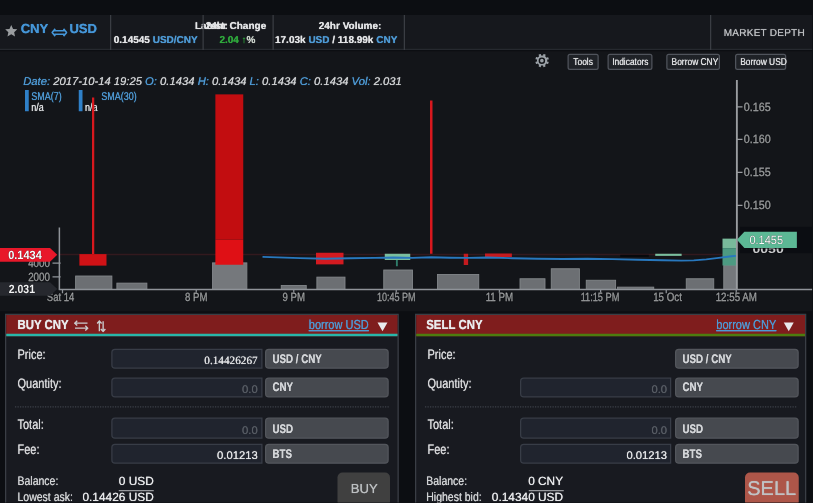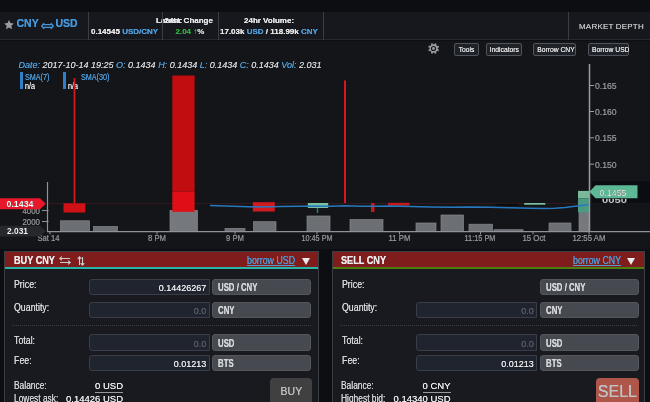--- a/index.html
+++ b/index.html
@@ -59,21 +59,21 @@
       <path fill="none" stroke="#4596d8" stroke-width="1.3" d="M3.2 1.1 L0.7 4 L3.2 6.9 M9.8 1.1 L12.3 4 L9.8 6.9 M2.6 2.6 H10.4 M2.6 5.4 H10.4"></path>
     </svg>
     <div class="abs" style="left:55.5px;top:5px;font-size:10.5px;font-weight:bold;color:#4596d8;white-space:nowrap;">USD</div>
     <div class="tdiv" style="left:88px;"></div>
     <div class="tlab" style="left:110px;padding-left:46px;">Latest:</div>
     <div class="tval" style="left:91px;">0.14545 <span class="blue">USD/CNY</span></div>
     <div class="tdiv" style="left:161.5px;"></div>
     <div class="tlab" style="left:164.5px;">24hr Change</div>
     <div class="tval" style="left:175.5px;"><span class="green">2.04 ↑</span><span style="color:#ccd3cc;">%</span></div>
     <div class="tdiv" style="left:218px;"></div>
-    <div class="tlab" style="left:244px;">24hr Volume:</div>
+    <div class="tlab" style="left:255px;">24hr Volume:</div>
     <div class="tval" style="left:220px;">17.03k <span class="blue">USD</span> / 118.99k <span class="blue">CNY</span></div>
     <div class="tdiv" style="left:323px;"></div>
     <div class="tdiv" style="left:568px;"></div>
     <div class="abs" style="left:579px;top:9.5px;font-size:8px;color:#caccce;letter-spacing:0.2px;color:#bcbec1;">MARKET DEPTH</div>
   </div>
 
   <div id="chart">
 
     <svg class="abs" style="left:427px;top:1px;" width="13" height="13" viewBox="0 0 16 16">
       <path fill="#9aa0a6" fill-rule="evenodd" d="M8 4.8a3.2 3.2 0 1 0 0 6.4 3.2 3.2 0 0 0 0-6.4zm0 5a1.8 1.8 0 1 1 0-3.6 1.8 1.8 0 0 1 0 3.6zM14.5 9.2l-1.3-.2a5.3 5.3 0 0 0 0-2l1.3-.2c.2 0 .3-.2.3-.4l-.5-1.6c-.1-.2-.3-.3-.5-.2l-1.2.5a5.3 5.3 0 0 0-1.4-1.4l.5-1.2c.1-.2 0-.4-.2-.5L9.9 1.5c-.2-.1-.4 0-.4.3L9.2 3a5.3 5.3 0 0 0-2 0l-.2-1.3c0-.2-.2-.3-.4-.3l-1.6.5c-.2.1-.3.3-.2.5l.5 1.2A5.3 5.3 0 0 0 3.9 5l-1.2-.5c-.2-.1-.4 0-.5.2l-.5 1.6c-.1.2 0 .4.3.4l1.3.2a5.3 5.3 0 0 0 0 2l-1.3.2c-.2 0-.3.2-.3.4l.5 1.6c.1.2.3.3.5.2l1.2-.5a5.3 5.3 0 0 0 1.4 1.4l-.5 1.2c-.1.2 0 .4.2.5l1.6.5c.2.1.4 0 .4-.3l.2-1.3a5.3 5.3 0 0 0 2 0l.2 1.3c0 .2.2.3.4.3l1.6-.5c.2-.1.3-.3.2-.5l-.5-1.2a5.3 5.3 0 0 0 1.4-1.4l1.2.5c.2.1.4 0 .5-.2l.5-1.6c.1-.2 0-.4-.3-.4z"></path>
@@ -211,21 +211,21 @@
       <svg class="abs" style="left:54px;top:4px;" width="12" height="9" viewBox="0 0 12 9">
         <path fill="none" stroke="#caccce" stroke-width="1.1" d="M2.8 0.6 L0.8 2.5 L2.8 4.4 M0.9 2.5 H11 M9.2 4.6 L11.2 6.5 L9.2 8.4 M11.1 6.5 H1"></path>
       </svg>
       <svg class="abs" style="left:71.5px;top:3.5px;" width="8" height="10" viewBox="0 0 8 10">
         <path fill="none" stroke="#caccce" stroke-width="1.1" d="M0.7 2.8 L2.5 0.8 L4.3 2.8 M2.5 0.9 V9 M3.7 7.2 L5.5 9.2 L7.3 7.2 M5.5 9.1 V1"></path>
       </svg>
       <span class="plink" style="left:242px;top:2px;">borrow USD</span>
       <div class="tri" style="left:296.5px;top:6px;"></div>
     </div>
     <div class="prow-label" style="left:9px;top:26px;">Price:</div>
-    <div class="pinput" style="top:26.8px;">0.14426267</div>
+    <div class="pinput" style="top:26.8px;font-family:Liberation Serif, serif;">0.14426267</div>
     <div class="paddon" style="top:26.8px;"><span>USD / CNY</span></div>
     <div class="prow-label" style="left:9px;top:49px;">Quantity:</div>
     <div class="pinput" style="top:49.8px;"><span class="placeholder">0.0</span></div>
     <div class="paddon" style="top:49.8px;"><span>CNY</span></div>
     <div class="pdash"></div>
     <div class="prow-label" style="left:9px;top:81.5px;">Total:</div>
     <div class="pinput" style="top:82.2px;"><span class="placeholder">0.0</span></div>
     <div class="paddon" style="top:82.2px;"><span>USD</span></div>
     <div class="prow-label" style="left:9px;top:102px;">Fee:</div>
     <div class="pinput" style="top:102.5px;">0.01213</div>

